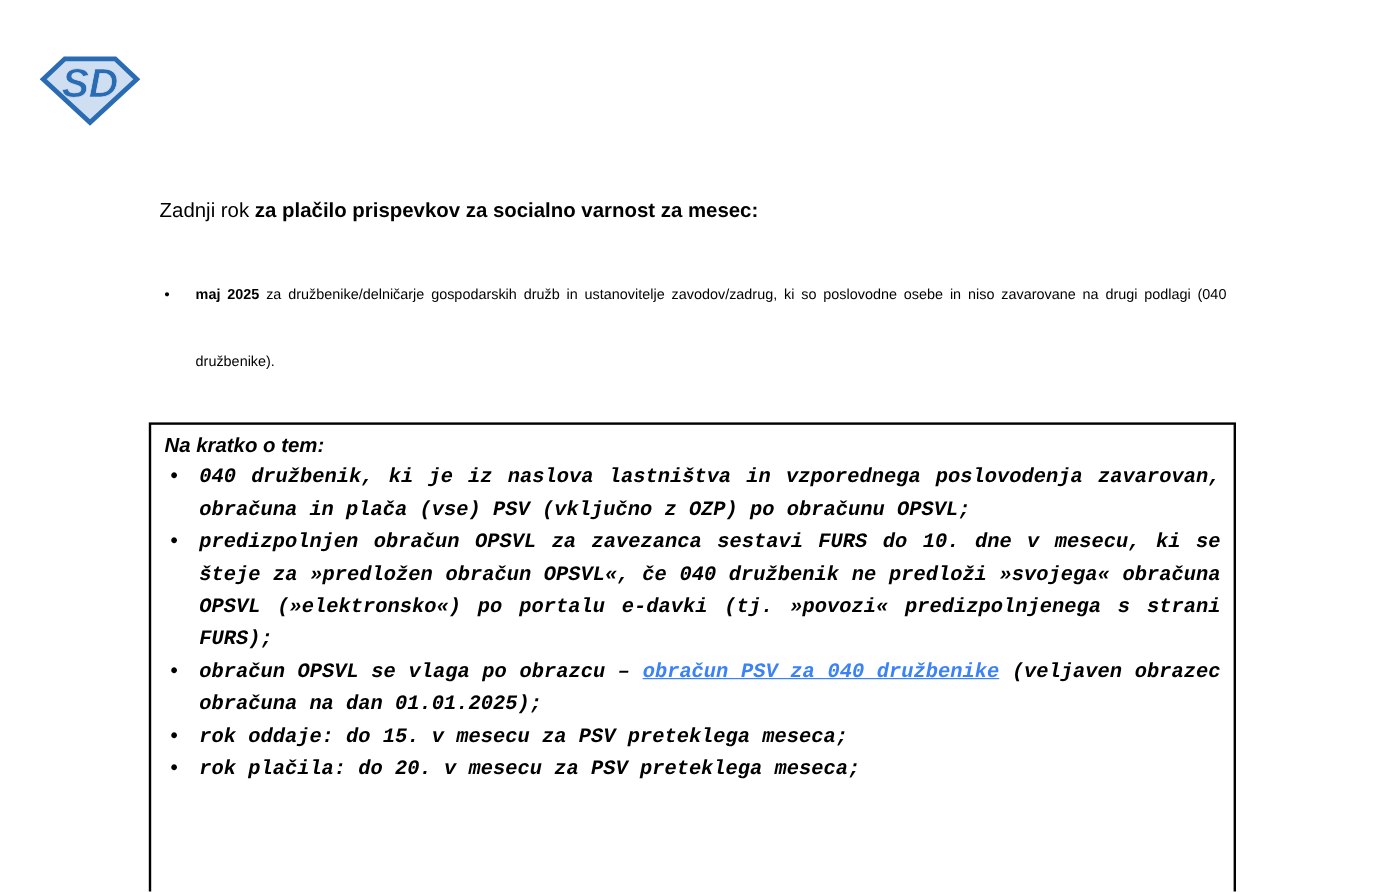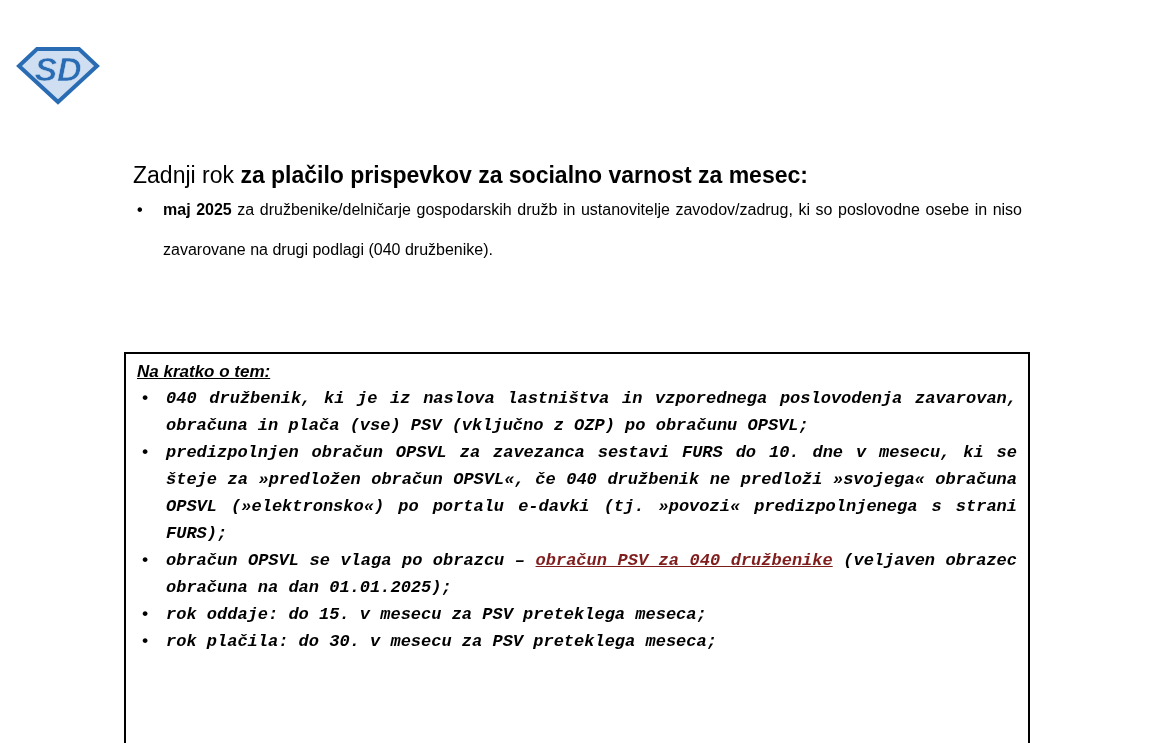--- a/index.html
+++ b/index.html
@@ -9,46 +9,46 @@
     background: #ffffff;
     overflow: hidden;
     position: relative;
     font-family: "Liberation Sans", sans-serif;
     color: #000000;
   }
 
   
   .logo {
     position: absolute;
-    left: 16px;
+    left: 33px;
     top: 45px;
     width: 84px;
     height: 60px;
     text-align: right;
   }
 
   
   .heading {
     position: absolute;
     left: 133px;
     top: 164px;
     width: 889px;
-    font-size: 23px;
+    font-size: 17px;
     line-height: 23px;
   }
   .heading .bold { font-weight: bold; }
 
   
   .intro-bullet {
     position: absolute;
     left: 133px;
-    top: 190px;
+    top: 217px;
     width: 889px;
-    font-size: 16px;
-    line-height: 40px;
+    font-size: 12px;
+    line-height: 56px;
     text-align: justify;
     padding-left: 30px;
     box-sizing: border-box;
   }
   .intro-bullet::before {
     content: "\2022";
     position: absolute;
     left: 4px;
     top: 0;
     font-weight: bold;
@@ -64,21 +64,20 @@
     height: 470px;           
     box-sizing: border-box;
     border: 2px solid #000000;
     padding: 4px 11px 10px 11px;
     font-size: 17px;
     line-height: 27px;
     font-style: italic;
     font-weight: bold;
   }
   .summary-title {
-    text-decoration: underline;
     line-height: 27px;
   }
   .summary-list {
     list-style: none;
     margin: 0;
     padding: 0;
   }
   .summary-list li {
     position: relative;
     padding-left: 29px;
@@ -88,21 +87,21 @@
   .summary-list li::before {
     content: "\2022";
     position: absolute;
     left: 3px;
     top: 0;
     font-style: normal;
   }
   .summary-list li.spaced { margin-top: 27px; }
 
   a.doc-link, .link-style {
-    color: #7f1d1d;
+    color: #3b82f6;
     text-decoration: underline;
     cursor: pointer;
   }
 </style>
 </head>
 <body>
 
 <div class="logo">
   <svg width="84" height="60" viewBox="0 0 84 60">
     <polygon points="3,21 21,4 63,4 81,21 42,57" fill="#cfdff1" stroke="#2a6cb4" stroke-width="4" stroke-linejoin="miter"></polygon>
@@ -127,16 +126,16 @@
     <li>
       <span>predizpolnjen obračun OPSVL za zavezanca sestavi FURS do 10. dne v mesecu, ki se šteje za »predložen obračun OPSVL«, če 040 družbenik ne predloži »svojega« obračuna OPSVL (»elektronsko«) po portalu e-davki (tj. »povozi« predizpolnjenega s strani FURS);</span>
     </li>
     <li>
       <span>obračun OPSVL se vlaga po obrazcu – </span><a class="doc-link">obračun PSV za 040 družbenike</a><span> (veljaven obrazec obračuna na dan 01.01.2025);</span>
     </li>
     <li>
       <span>rok oddaje: do 15. v mesecu za PSV preteklega meseca;</span>
     </li>
     <li>
-      <span>rok plačila: do 30. v mesecu za PSV preteklega meseca;</span>
+      <span>rok plačila: do 20. v mesecu za PSV preteklega meseca;</span>
     </li>
   </ul>
 </div>
 
 </body></html>

